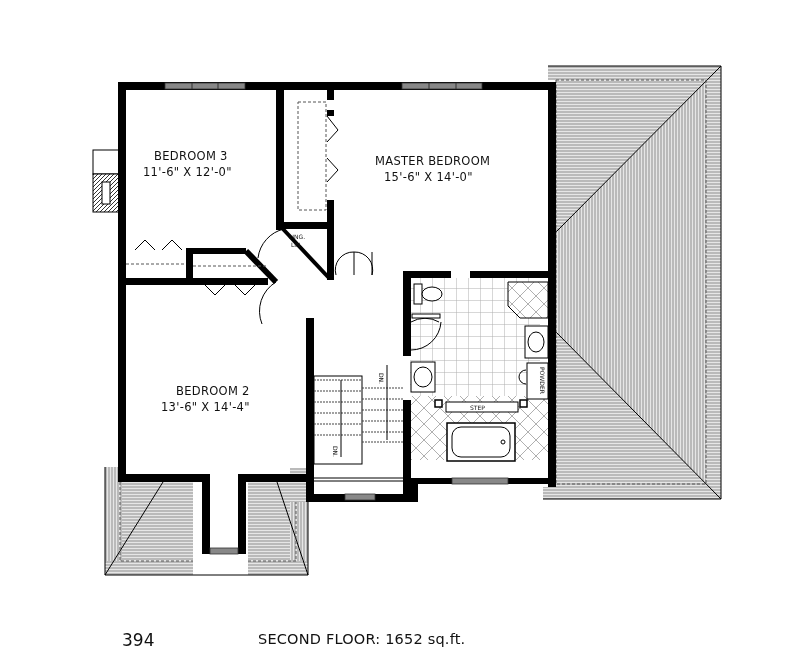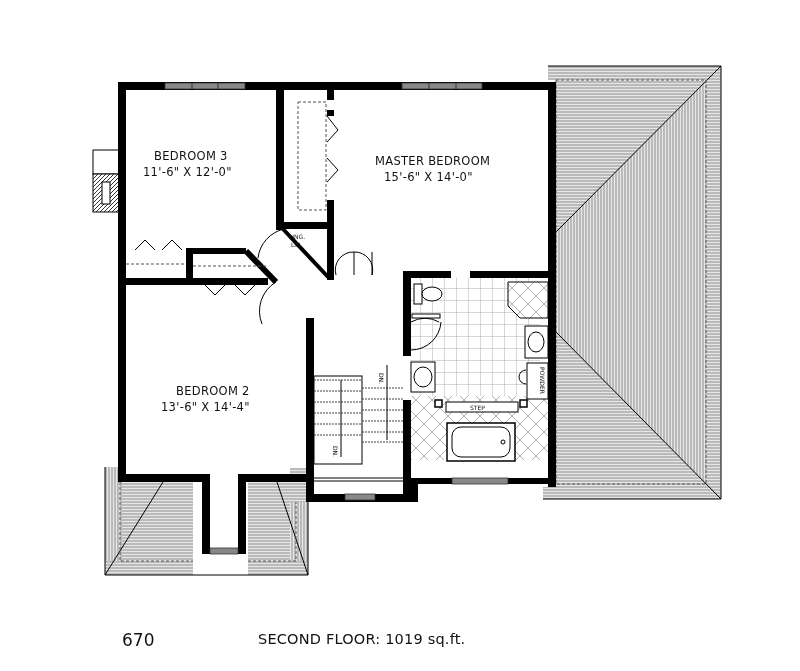--- a/index.html
+++ b/index.html
@@ -213,14 +213,14 @@
   <text class="room-label" x="154" y="160">BEDROOM 3</text>
   <text class="room-label" x="143" y="176">11'-6" X 12'-0"</text>
 
   <text class="room-label" x="375" y="165">MASTER BEDROOM</text>
   <text class="room-label" x="384" y="181">15'-6" X 14'-0"</text>
 
   <text class="room-label" x="176" y="395">BEDROOM 2</text>
   <text class="room-label" x="161" y="411">13'-6" X 14'-4"</text>
 </svg>
 
-<div class="caption" id="plan-number">670</div>
-<div class="caption" id="floor-caption">SECOND FLOOR: 1019 sq.ft.</div>
+<div class="caption" id="plan-number">394</div>
+<div class="caption" id="floor-caption">SECOND FLOOR: 1652 sq.ft.</div>
 
 </body></html>

